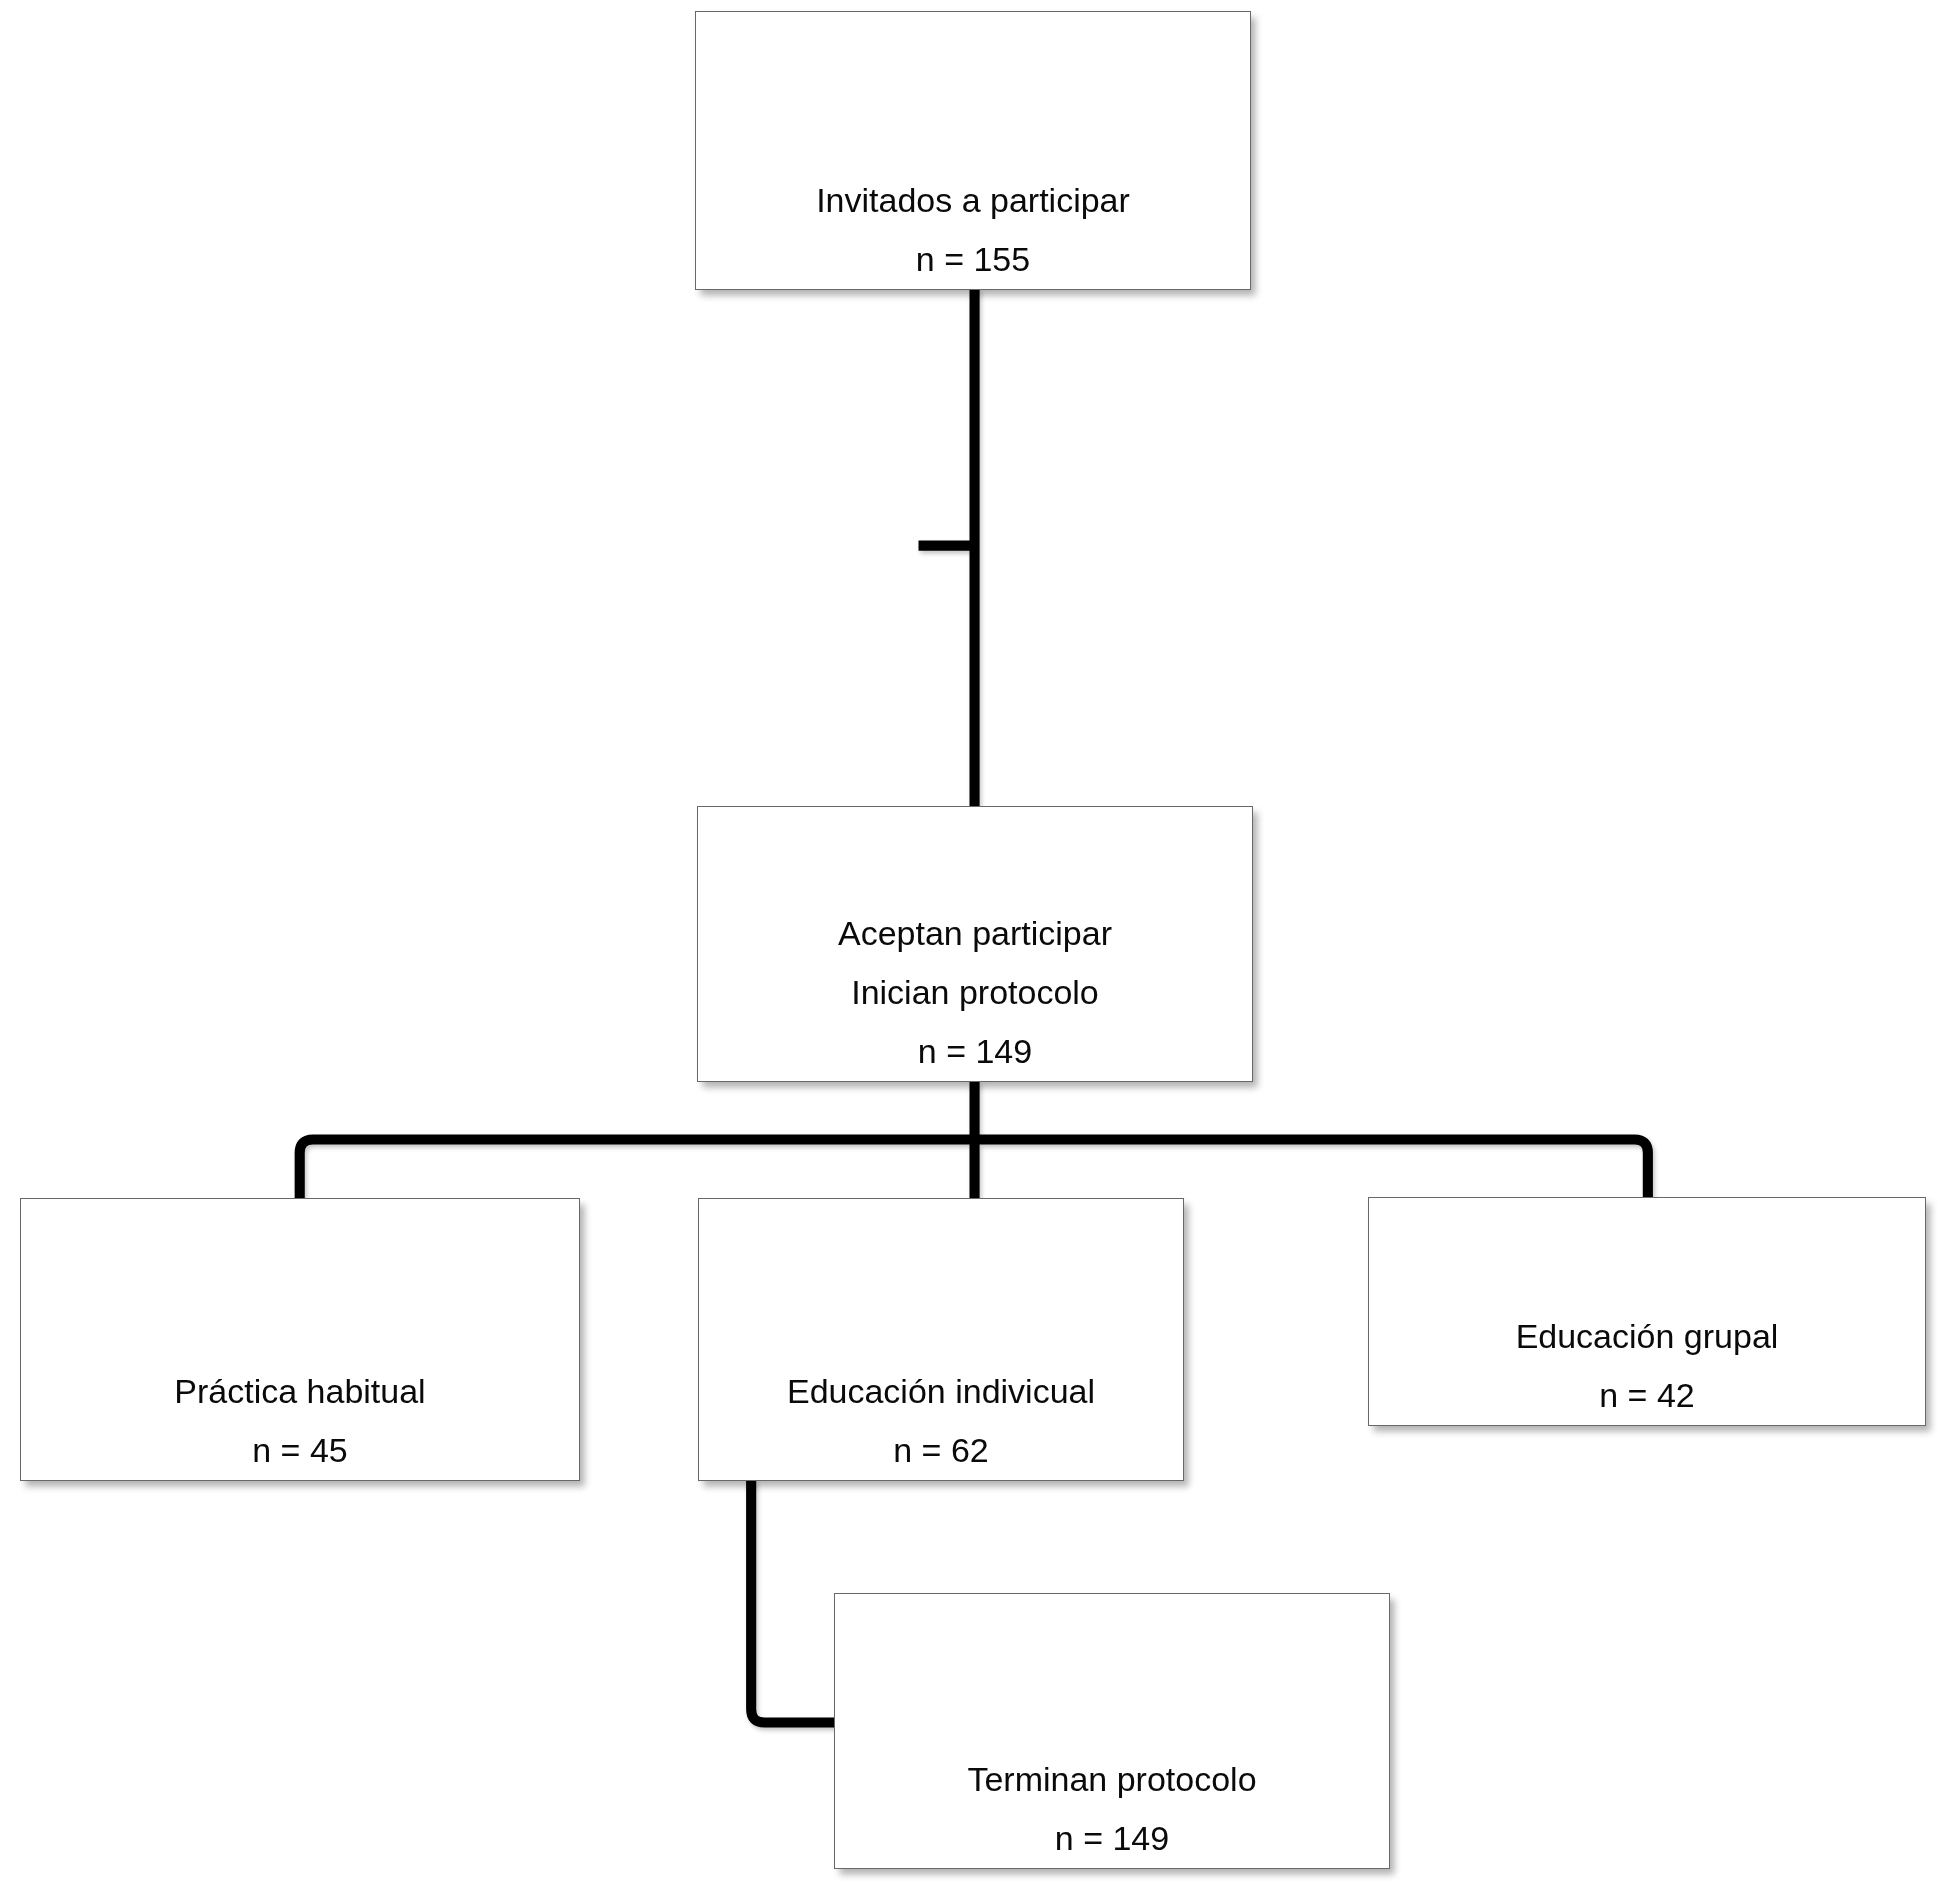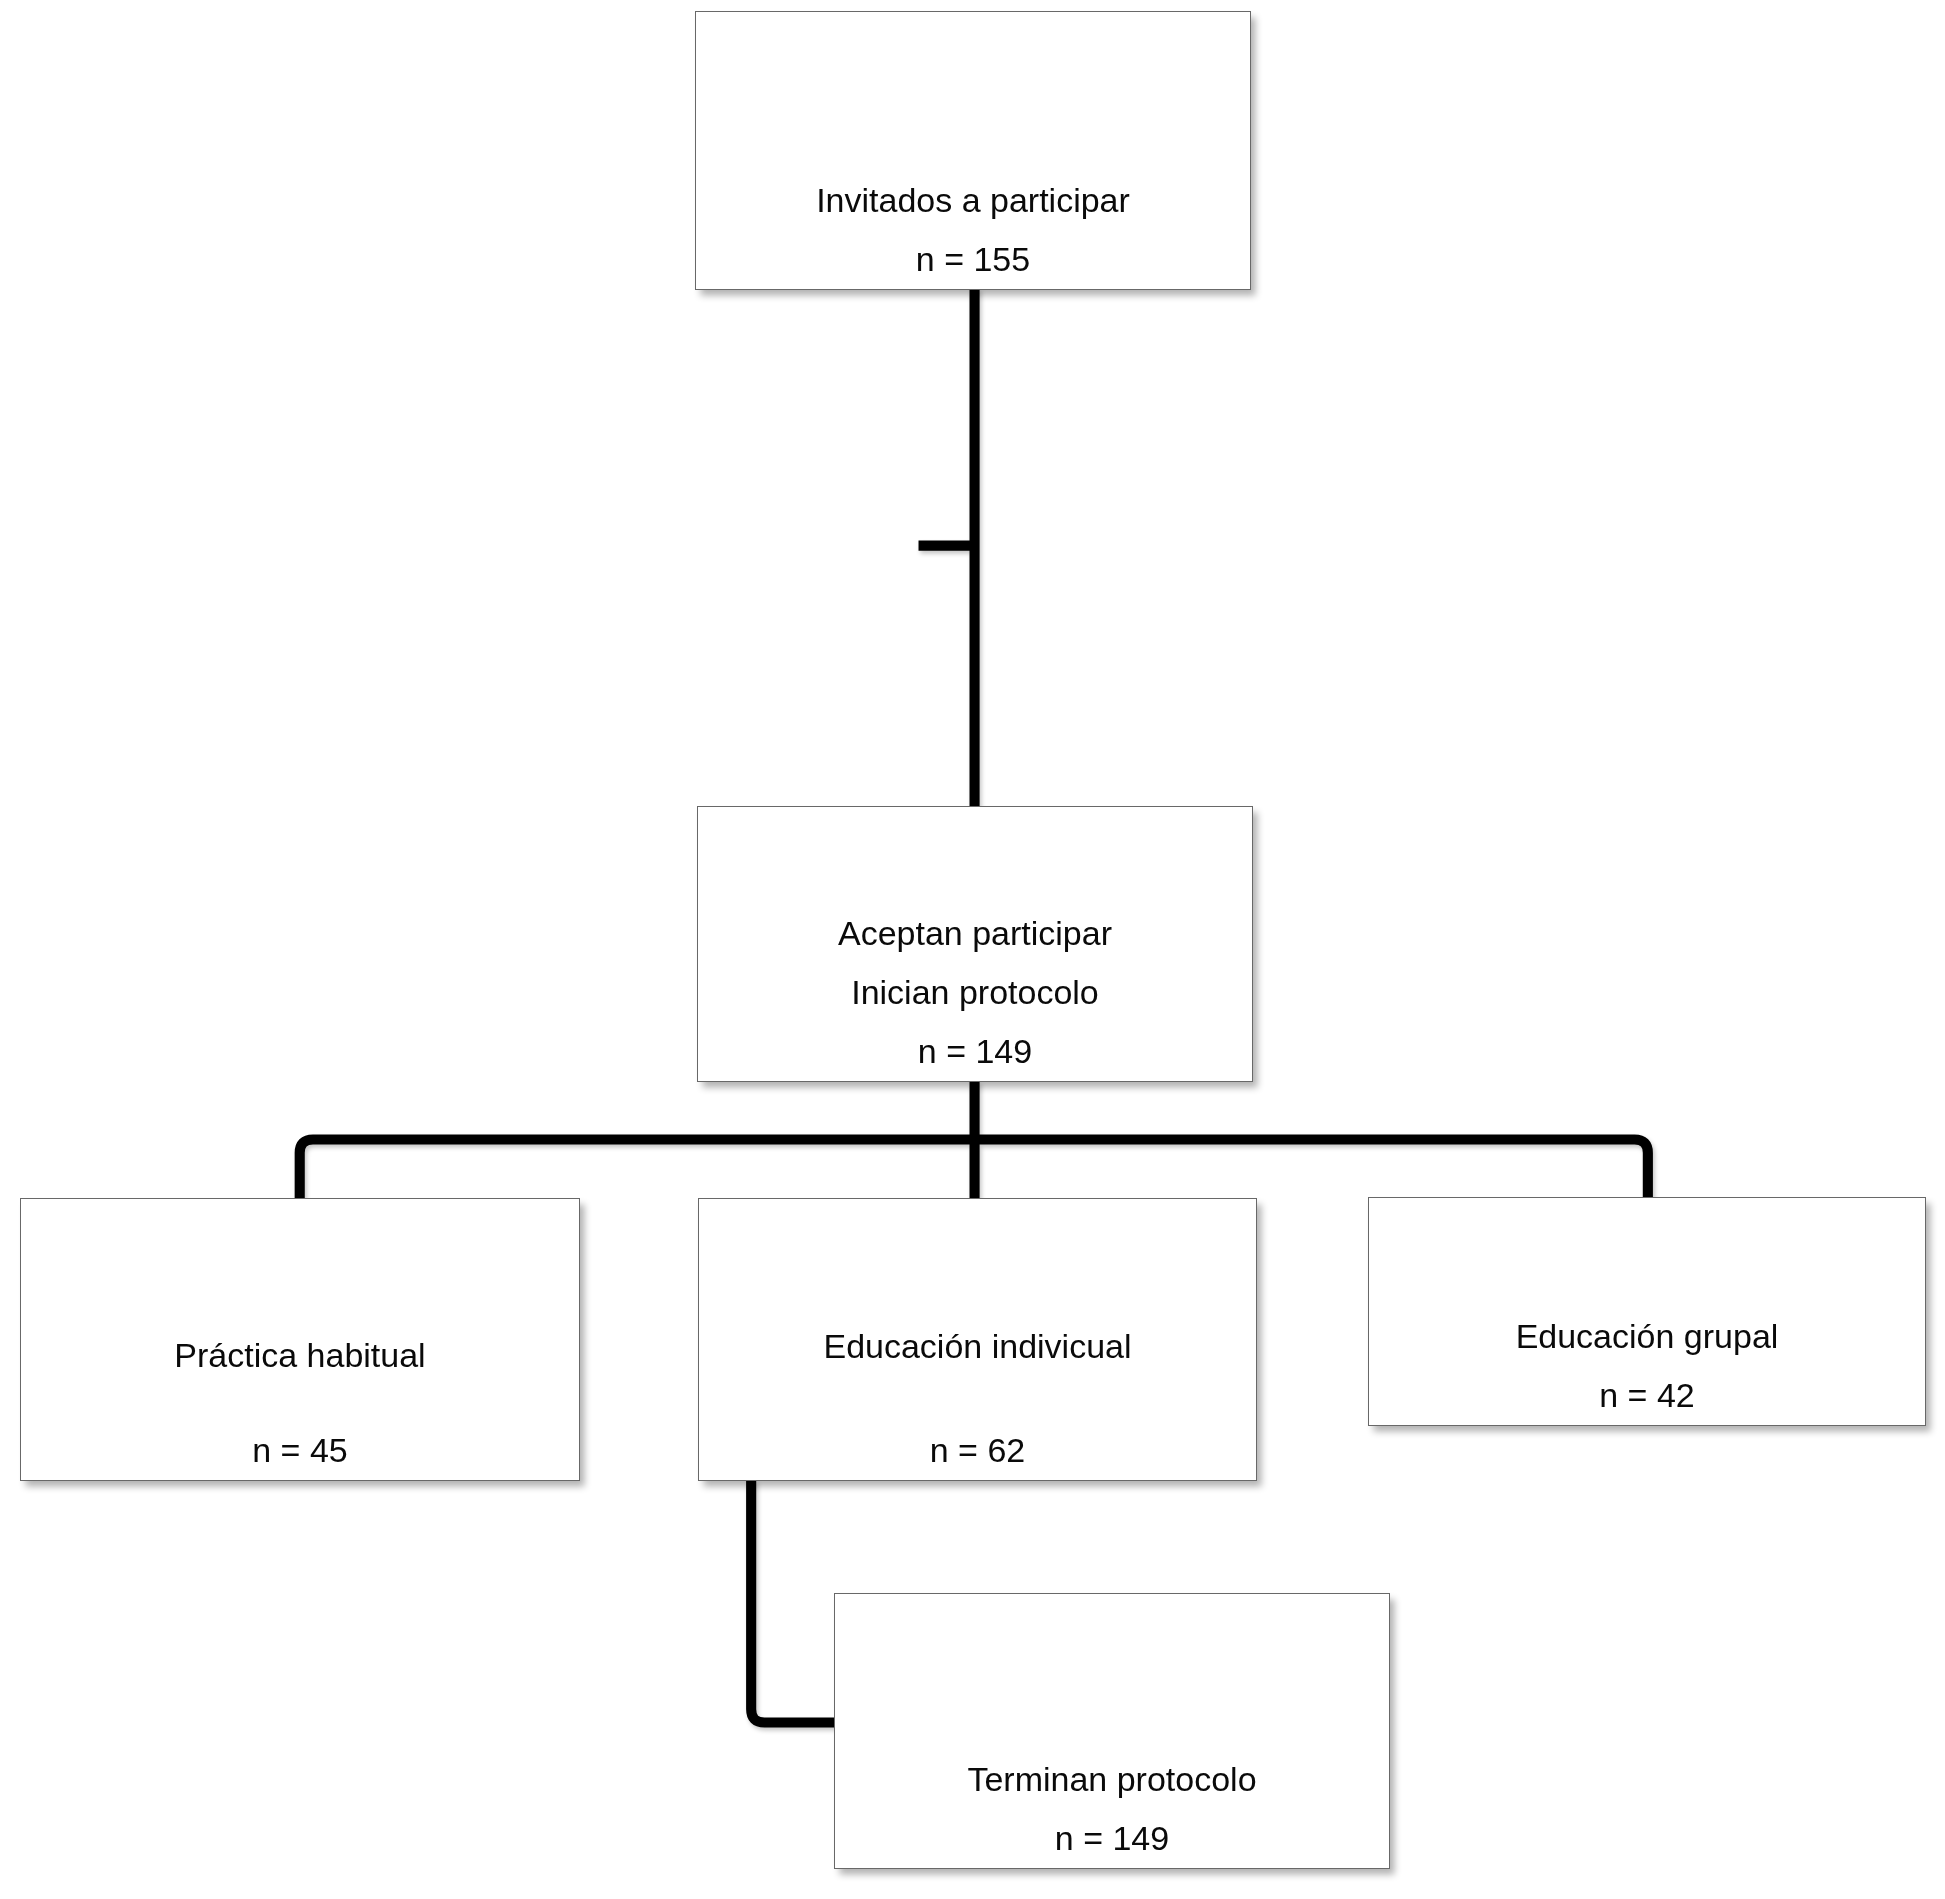--- a/index.html
+++ b/index.html
@@ -66,26 +66,26 @@
     <div class="line">n = 155</div>
   </div>
 
 
   <div class="node" style="left:697px; top:806px; width:556px; height:276px;">
     <div class="line">Aceptan participar</div>
     <div class="line">Inician protocolo</div>
     <div class="line">n = 149</div>
   </div>
 
-  <div class="node" style="left:20px; top:1198px; width:560px; height:283px;gap:36px;">
+  <div class="node" style="left:20px; top:1198px; width:560px; height:283px;">
     <div class="line">Práctica habitual</div>
     <div class="line">n = 45</div>
   </div>
 
-  <div class="node" style="left:698px; top:1198px; width:559px; height:283px;gap:45px;">
+  <div class="node" style="left:698px; top:1198px; width:486px; height:283px;">
     <div class="line">Educación indivicual</div>
     <div class="line">n = 62</div>
   </div>
 
   <div class="node" style="left:1368px; top:1197px; width:558px; height:229px;">
     <div class="line">Educación grupal</div>
     <div class="line">n = 42</div>
   </div>
 
   <div class="node" style="left:834px; top:1593px; width:556px; height:276px;">

